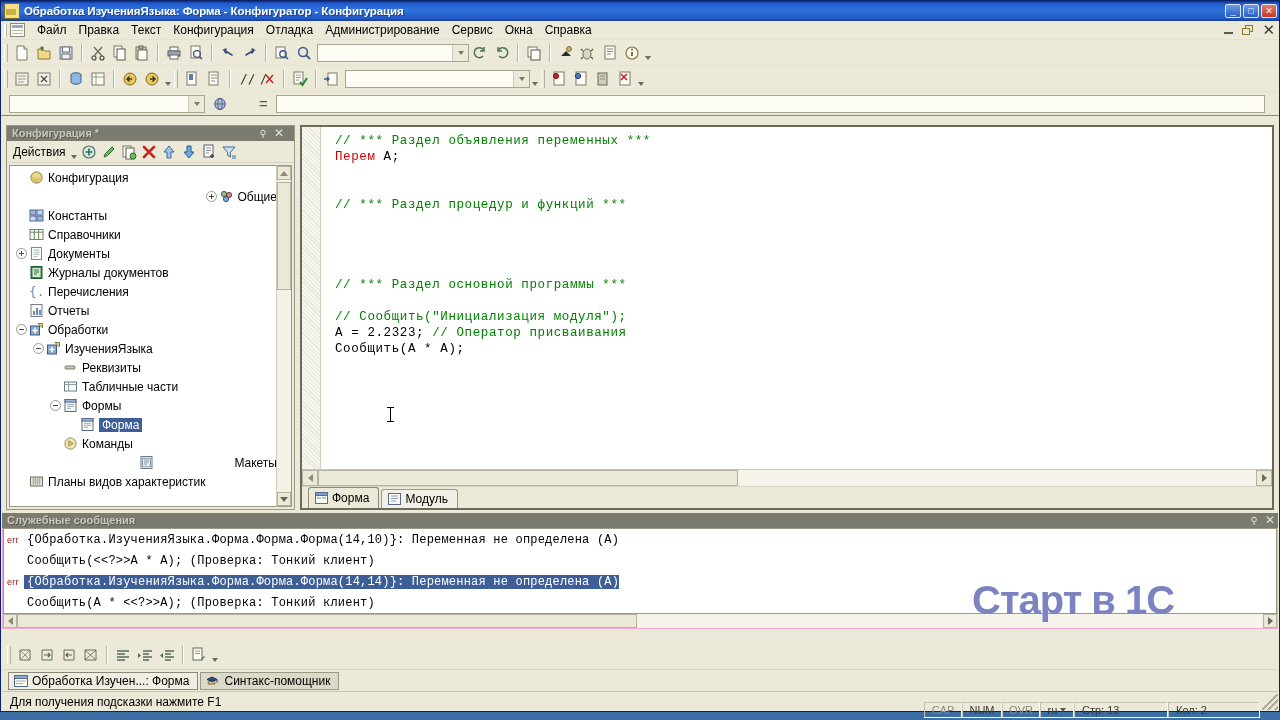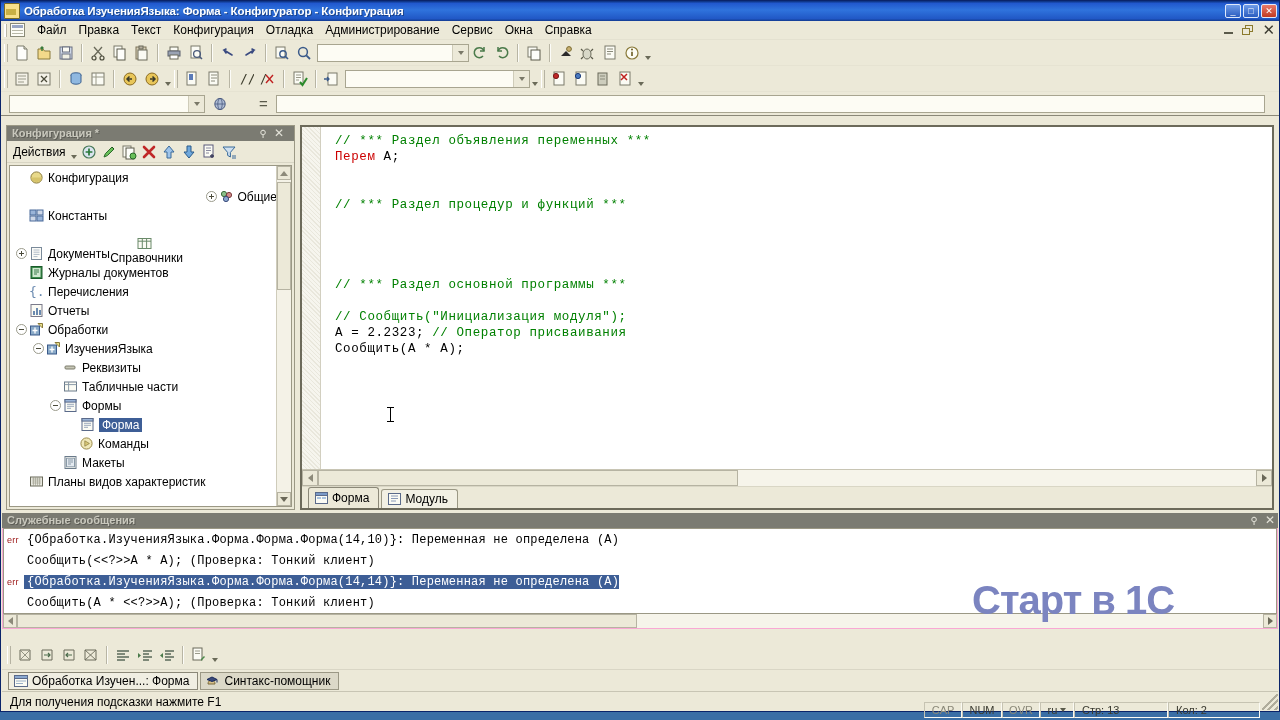--- a/index.html
+++ b/index.html
@@ -698,21 +698,21 @@
               <div class="tnode" style="padding-left: 6px;">
                 <span class="tw"></span>
                 <span class="tico"><svg width="15" height="15">
                     <rect x="1" y="2" width="6" height="5" fill="#9ab4d8" stroke="#4a6a9a"></rect>
                     <rect x="8" y="2" width="6" height="5" fill="#cfd8e8" stroke="#4a6a9a"></rect>
                     <rect x="1" y="8" width="6" height="5" fill="#cfd8e8" stroke="#4a6a9a"></rect>
                     <rect x="8" y="8" width="6" height="5" fill="#9ab4d8" stroke="#4a6a9a"></rect>
                   </svg></span>
                 <span class="tlabel">Константы</span>
               </div>
-              <div class="tnode" style="padding-left: 6px; flex-direction: column;">
+              <div class="tnode" style="padding-left: 6px;">
                 <span class="tw"></span>
                 <span class="tico"><svg width="15" height="15">
                     <rect x="1" y="2.5" width="13" height="10" fill="#fbfbf4" stroke="#6a8a6a"></rect>
                     <path d="M5.3 2.5v10M9.6 2.5v10M1 5.2h13" stroke="#6a8a6a"></path>
                   </svg></span>
                 <span class="tlabel">Справочники</span>
               </div>
               <div class="tnode" style="padding-left: 6px;">
                 <span class="tw has plus"></span>
                 <span class="tico"><svg width="15" height="15">
@@ -791,29 +791,29 @@
               </div>
               <div class="tnode sel" style="padding-left: 57px;">
                 <span class="tw"></span>
                 <span class="tico"><svg width="15" height="15">
                     <rect x="2" y="1.5" width="11" height="12" fill="#fbfbf4" stroke="#5a6a8a"></rect>
                     <rect x="2" y="1.5" width="11" height="2.6" fill="#9ab4d8" stroke="#5a6a8a"></rect>
                     <path d="M4 6.3h7M4 8.3h7M4 10.3h4" stroke="#9aa8bc"></path>
                   </svg></span>
                 <span class="tlabel">Форма</span>
               </div>
-              <div class="tnode" style="padding-left: 24px; margin-left: 32px;">
+              <div class="tnode" style="padding-left: 40px;">
                 <span class="tw"></span>
                 <span class="tico"><svg width="15" height="15">
                     <circle cx="7.5" cy="7.5" r="5.6" fill="#f0e8b8" stroke="#9a8a4a"></circle>
                     <path d="M5.8 4.8l4.6 2.7-4.6 2.7z" fill="#d8c878" stroke="#8a7a3a" stroke-width=".7"></path>
                   </svg></span>
                 <span class="tlabel">Команды</span>
               </div>
-              <div class="tnode" style="padding-left: 40px;">
+              <div class="tnode" style="padding-left: 40px; justify-content: space-between;">
                 <span class="tw"></span>
                 <span class="tico"><svg width="15" height="15">
                     <rect x="2" y="1.5" width="11" height="12" fill="#fbfbf4" stroke="#6a7a8a"></rect>
                     <rect x="3.5" y="3.2" width="8" height="8.6" fill="#e4eaf0" stroke="#8a9aa8"></rect>
                     <path d="M5 5h5M5 7h5M5 9h3" stroke="#8a9aa8"></path>
                   </svg></span>
                 <span class="tlabel">Макеты</span>
               </div>
               <div class="tnode" style="padding-left: 6px;">
                 <span class="tw"></span>

